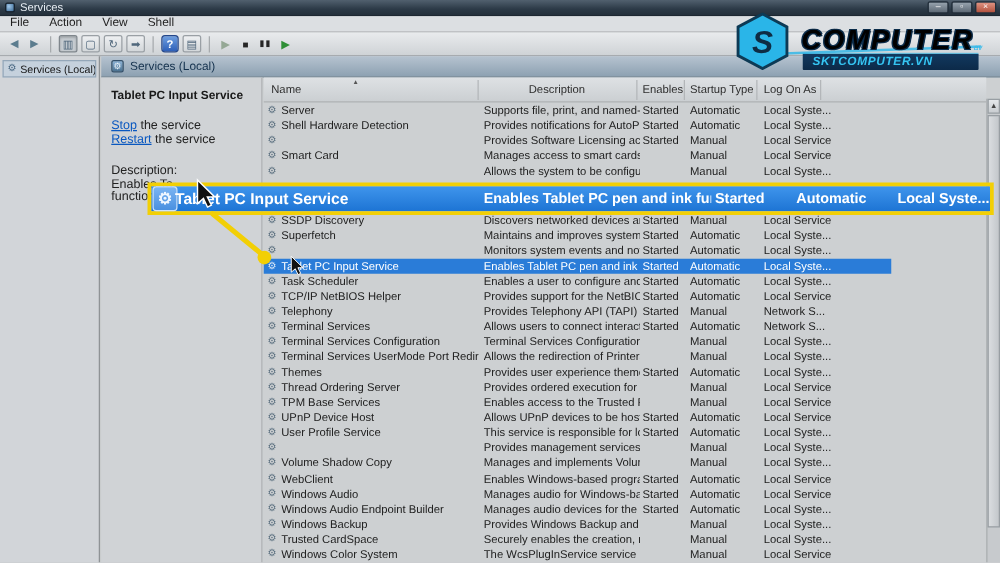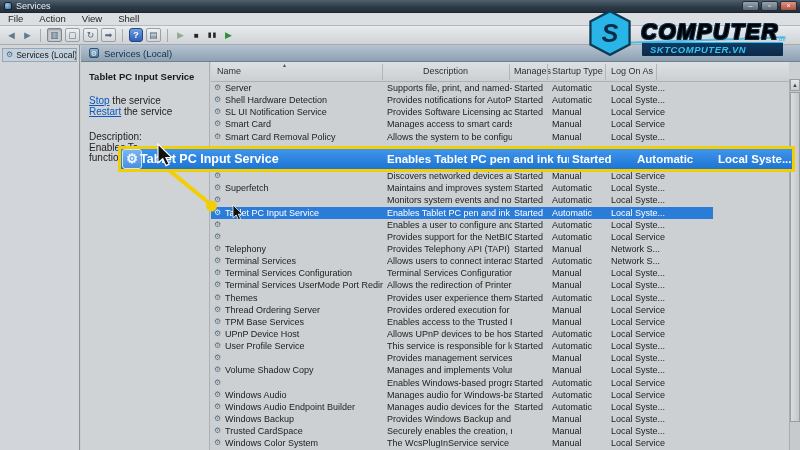--- a/index.html
+++ b/index.html
@@ -184,21 +184,21 @@
     <div class="ip-line" style="top:69px">Description:</div>
     <div class="ip-line" style="top:80px">Enables Ta</div>
     <div class="ip-line" style="top:90px">functionali</div>
   </div>
 
   <div class="list-pane">
     <div class="col-header">
       <span class="ch-name">Name</span>
       <span class="sort-arrow">▴</span>
       <span class="ch-desc">Description</span>
-      <span class="ch-status">Manages</span>
+      <span class="ch-status">Enables</span>
       <span class="ch-startup">Startup Type</span>
       <span class="ch-logon">Log On As</span>
       <div class="cdiv" style="left:171px"></div>
       <div class="cdiv" style="left:298px"></div>
       <div class="cdiv" style="left:336px"></div>
       <div class="cdiv" style="left:394px"></div>
       <div class="cdiv" style="left:445px"></div>
     </div>
     <div class="rows" id="rows">
         <div class="row">
@@ -212,45 +212,44 @@
         <div class="row">
           <span class="ic">⚙</span>
           <span class="n">Shell Hardware Detection</span>
           <span class="d">Provides notifications for AutoPla...</span>
           <span class="s">Started</span>
           <span class="t">Automatic</span>
           <span class="l">Local Syste...</span>
         </div>
         <div class="row">
           <span class="ic">⚙</span>
-          <span class="n">SL UI Notification Service</span>
           <span class="d">Provides Software Licensing activa...</span>
           <span class="s">Started</span>
           <span class="t">Manual</span>
           <span class="l">Local Service</span>
         </div>
         <div class="row">
           <span class="ic">⚙</span>
           <span class="n">Smart Card</span>
           <span class="d">Manages access to smart cards rea...</span>
           <span class="s"></span>
           <span class="t">Manual</span>
           <span class="l">Local Service</span>
         </div>
         <div class="row">
           <span class="ic">⚙</span>
-          <span class="n">Smart Card Removal Policy</span>
           <span class="d">Allows the system to be configure...</span>
           <span class="s"></span>
           <span class="t">Manual</span>
           <span class="l">Local Syste...</span>
         </div>
         <div class="rowgap"></div>
         <div class="row">
           <span class="ic">⚙</span>
+          <span class="n">SSDP Discovery</span>
           <span class="d">Discovers networked devices and s...</span>
           <span class="s">Started</span>
           <span class="t">Manual</span>
           <span class="l">Local Service</span>
         </div>
         <div class="row">
           <span class="ic">⚙</span>
           <span class="n">Superfetch</span>
           <span class="d">Maintains and improves system pe...</span>
           <span class="s">Started</span>
@@ -267,27 +266,29 @@
         <div class="row sel">
           <span class="ic">⚙</span>
           <span class="n">Tablet PC Input Service</span>
           <span class="d">Enables Tablet PC pen and ink fun...</span>
           <span class="s">Started</span>
           <span class="t">Automatic</span>
           <span class="l">Local Syste...</span>
         </div>
         <div class="row">
           <span class="ic">⚙</span>
+          <span class="n">Task Scheduler</span>
           <span class="d">Enables a user to configure and sc...</span>
           <span class="s">Started</span>
           <span class="t">Automatic</span>
           <span class="l">Local Syste...</span>
         </div>
         <div class="row">
           <span class="ic">⚙</span>
+          <span class="n">TCP/IP NetBIOS Helper</span>
           <span class="d">Provides support for the NetBIOS o...</span>
           <span class="s">Started</span>
           <span class="t">Automatic</span>
           <span class="l">Local Service</span>
         </div>
         <div class="row">
           <span class="ic">⚙</span>
           <span class="n">Telephony</span>
           <span class="d">Provides Telephony API (TAPI) sup...</span>
           <span class="s">Started</span>
@@ -368,20 +369,21 @@
         <div class="row">
           <span class="ic">⚙</span>
           <span class="n">Volume Shadow Copy</span>
           <span class="d">Manages and implements Volume ...</span>
           <span class="s"></span>
           <span class="t">Manual</span>
           <span class="l">Local Syste...</span>
         </div>
         <div class="row">
           <span class="ic">⚙</span>
+          <span class="n">WebClient</span>
           <span class="d">Enables Windows-based programs...</span>
           <span class="s">Started</span>
           <span class="t">Automatic</span>
           <span class="l">Local Service</span>
         </div>
         <div class="row">
           <span class="ic">⚙</span>
           <span class="n">Windows Audio</span>
           <span class="d">Manages audio for Windows-base...</span>
           <span class="s">Started</span>

